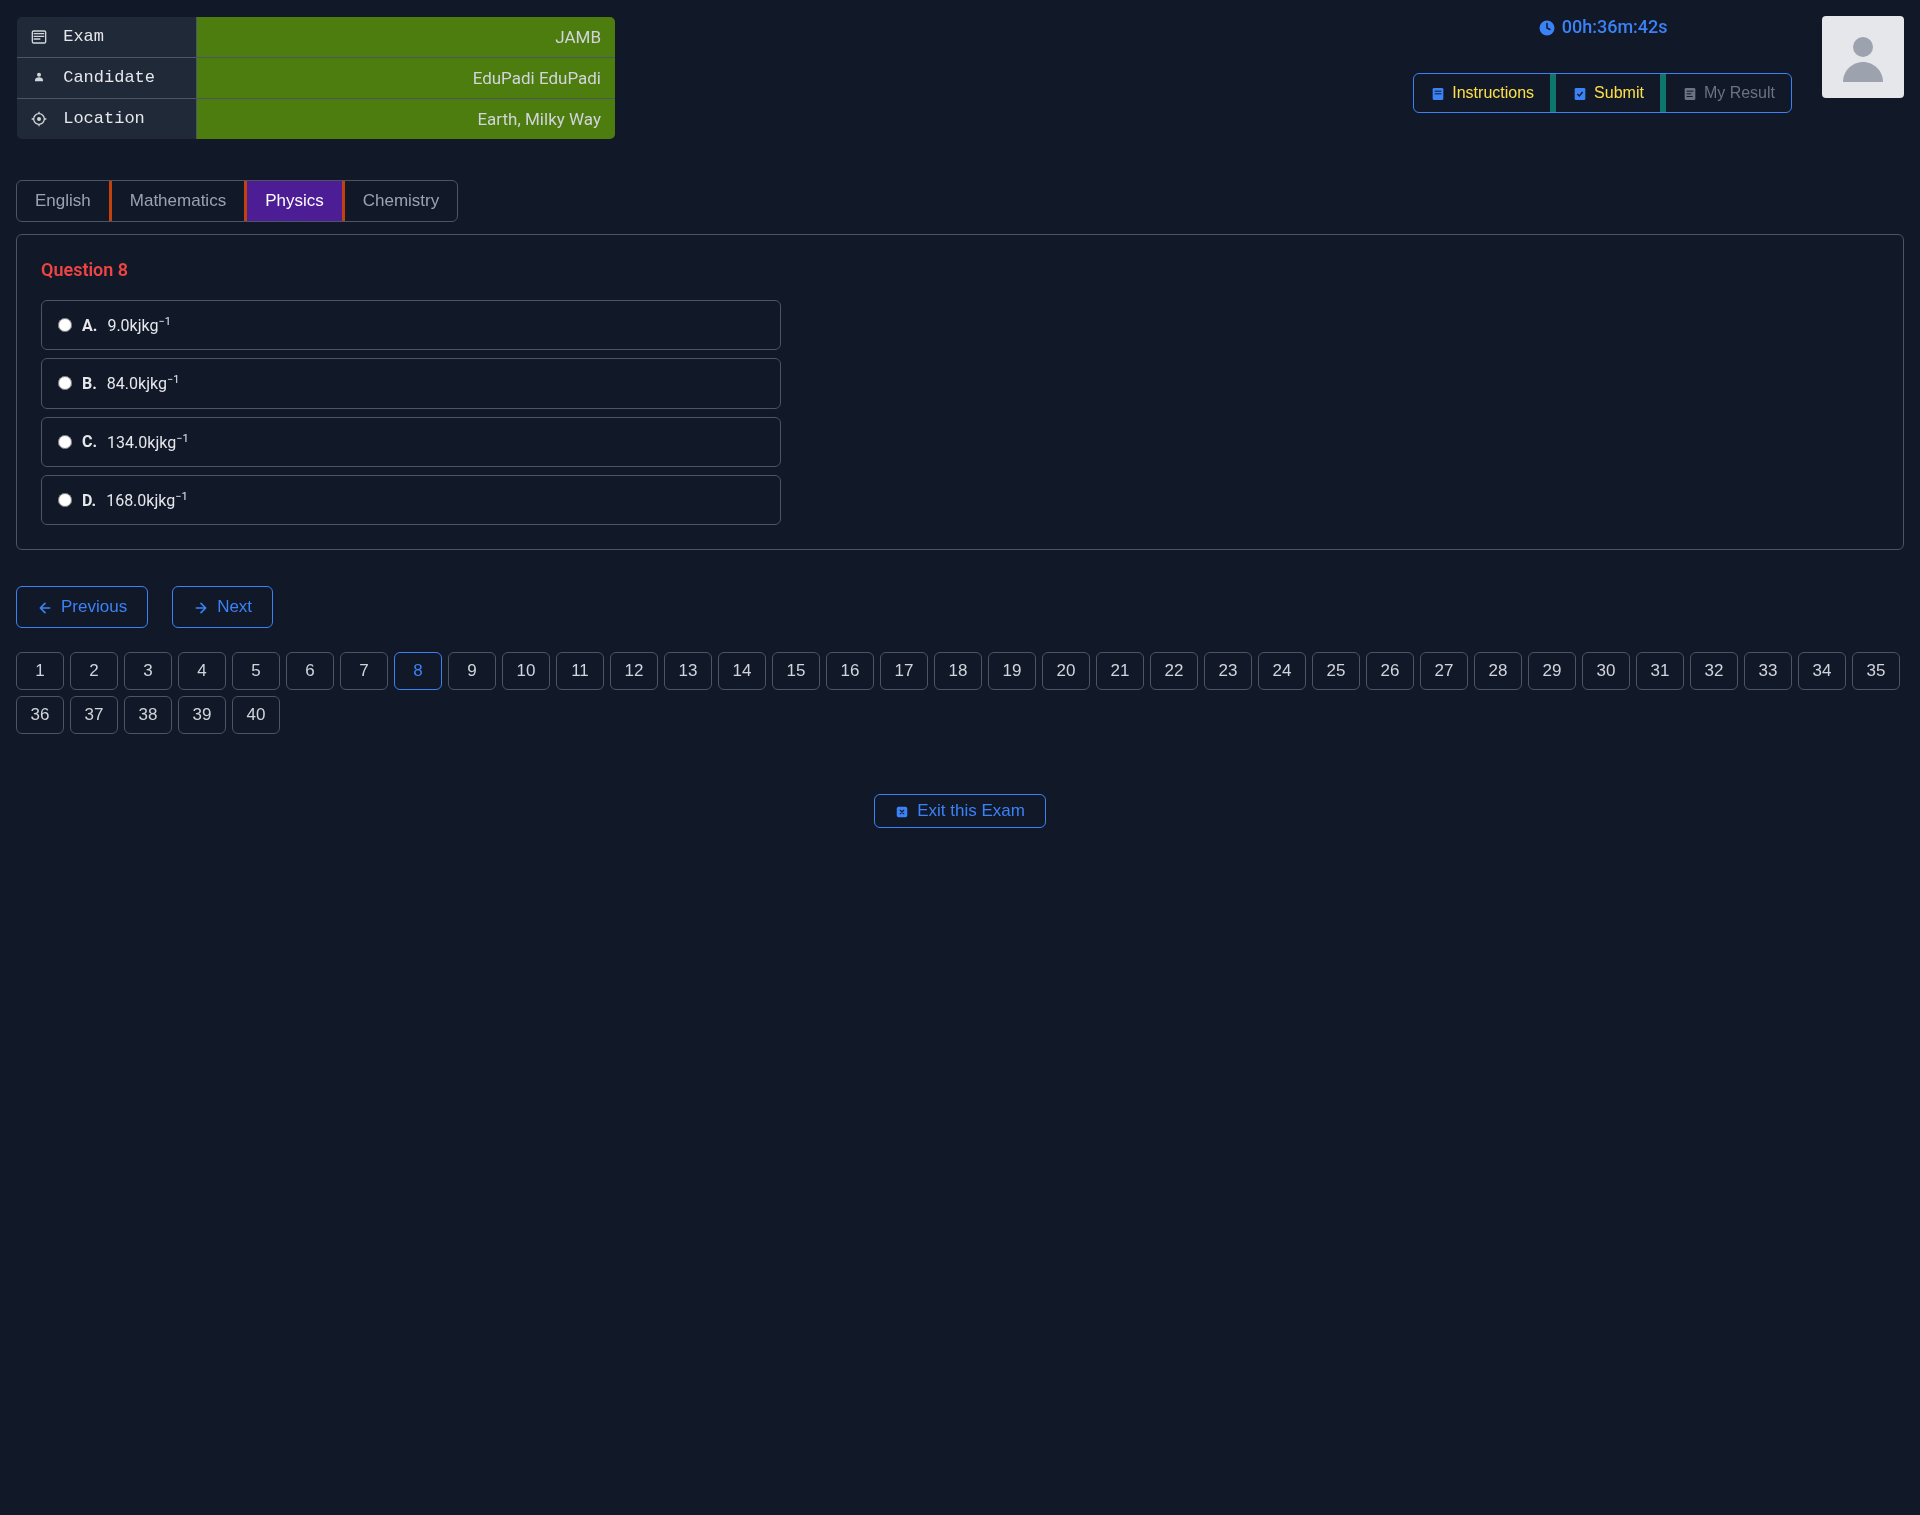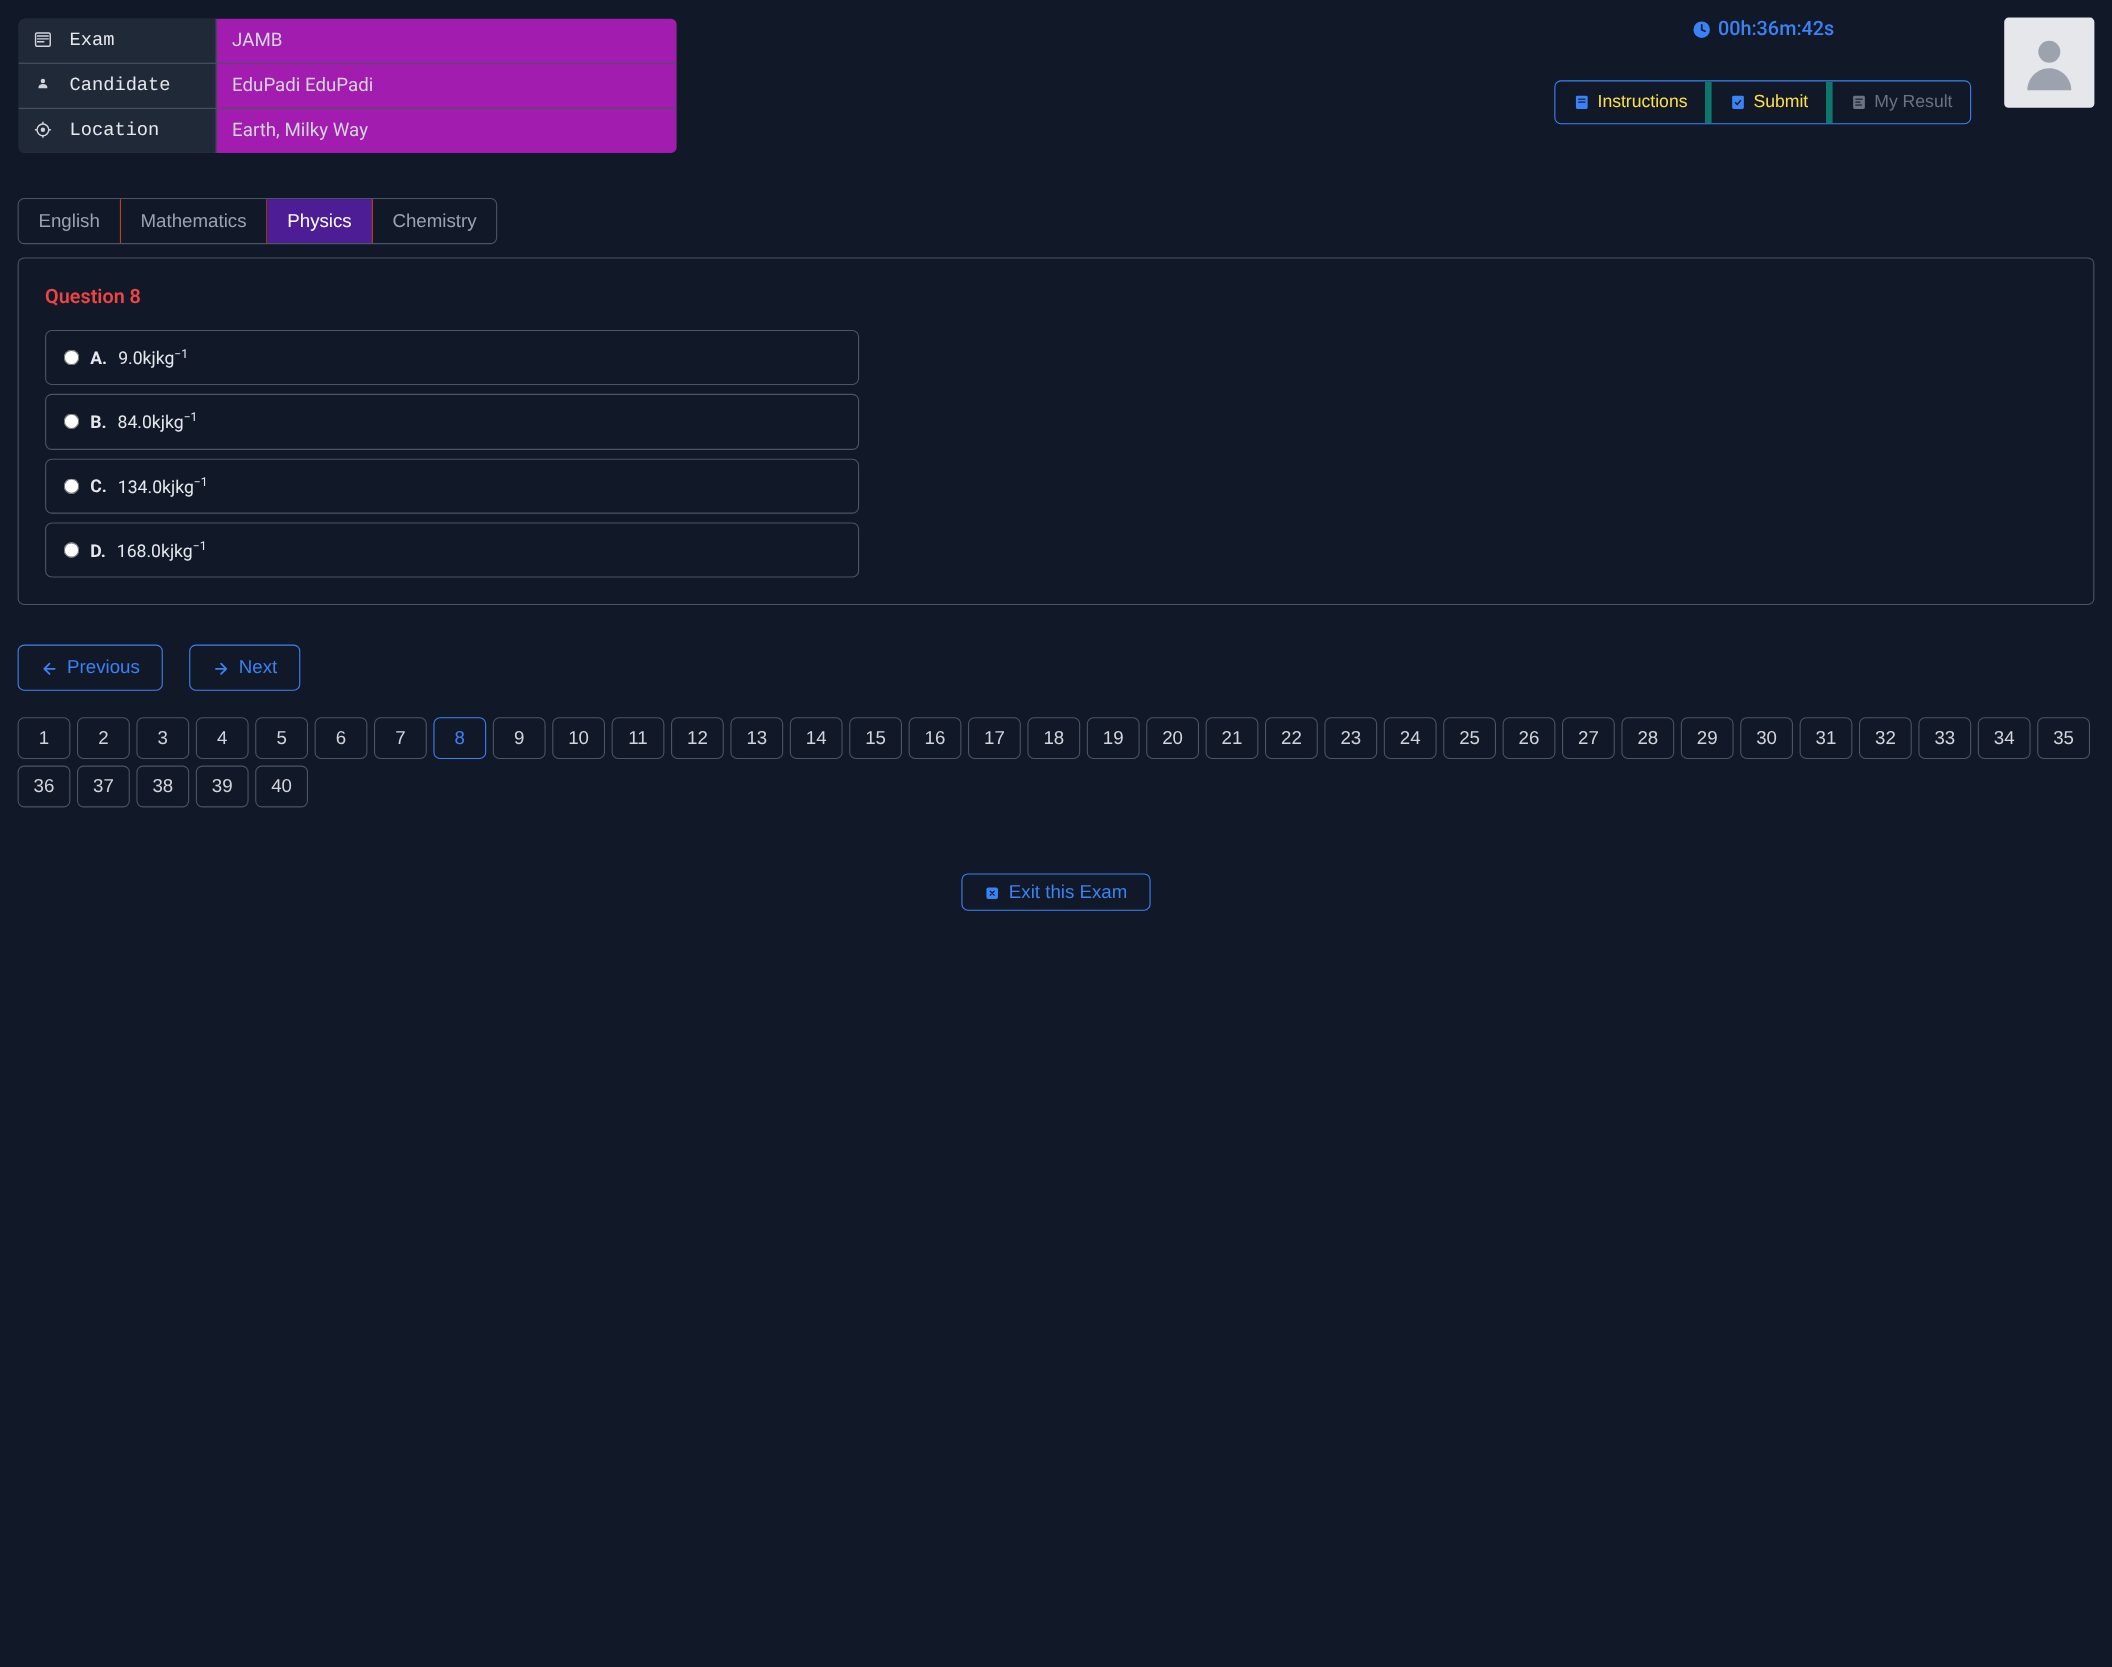--- a/index.html
+++ b/index.html
@@ -38,22 +38,23 @@
       width: 180px;
       color: #e5e7eb;
       font-family: Liberation Mono, monospace;
     }
     .info-label .icon {
       margin-right: 6px;
       display: inline-block;
       vertical-align: middle;
     }
     .info-value {
-      background-color: #a21caf;
+      background-color: #4d7c0f;
       color: #d1d5db;
+      text-align: right;
     }
     .top-right-wrap {
       display: flex;
       align-items: flex-start;
       gap: 30px;
     }
     .timer-actions {
       display: flex;
       flex-direction: column;
       align-items: center;
@@ -113,21 +114,21 @@
       width: fit-content;
       margin-bottom: 0;
     }
     .tab {
       padding: 10px 18px;
       background: transparent;
       border: none;
       color: #9ca3af;
       font-size: 17px;
       cursor: pointer;
-      border-right: 1px solid #c2410c;
+      border-right: 3px solid #c2410c;
     }
     .tab:last-child {
       border-right: none;
     }
     .tab.active {
       background-color: #4c1d95;
       color: #ffffff;
     }
     .question-panel {
       border: 1px solid #4b5563;

